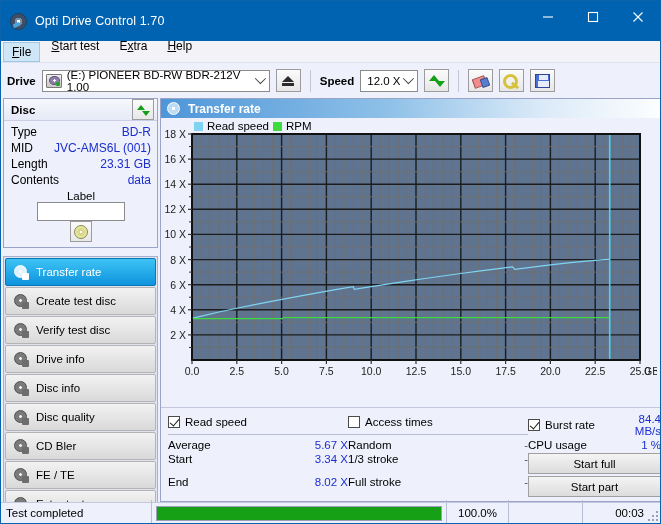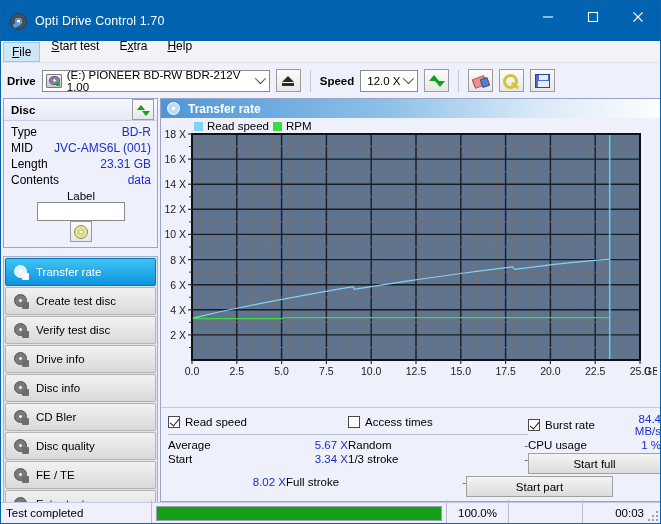--- a/index.html
+++ b/index.html
@@ -427,28 +427,28 @@
               <span class="disc"></span>
               <span class="mark"></span>
             </span>
           <span>Disc info</span>
         </div>
         <div class="nav-item">
           <span class="nav-ico">
               <span class="disc"></span>
               <span class="mark"></span>
             </span>
+          <span>Disc quality</span>
+        </div>
+        <div class="nav-item">
+          <span class="nav-ico">
+              <span class="disc"></span>
+              <span class="mark"></span>
+            </span>
           <span>CD Bler</span>
-        </div>
-        <div class="nav-item">
-          <span class="nav-ico">
-              <span class="disc"></span>
-              <span class="mark"></span>
-            </span>
-          <span>Disc quality</span>
         </div>
         <div class="nav-item">
           <span class="nav-ico">
               <span class="disc"></span>
               <span class="mark"></span>
             </span>
           <span>FE / TE</span>
         </div>
         <div class="nav-item">
           <span class="nav-ico">
@@ -628,20 +628,21 @@
           <div class="dash">-</div>
           <div class="key">CPU usage</div>
           <div class="val">1 %</div>
 
           <div class="key">Start</div>
           <div class="val">3.34 X</div>
           <div class="key">1/3 stroke</div>
           <div class="dash">-</div>
           <div class="sbtn" style="grid-column: span 2;">Start full</div>
 
+          <div class="key">End</div>
           <div class="val">8.02 X</div>
           <div class="key">Full stroke</div>
           <div class="dash">-</div>
           <div class="sbtn" style="grid-column: span 2;">Start part</div>
         </div>
       </div>
     </div>
   </div>
 
   <div id="statusbar">

